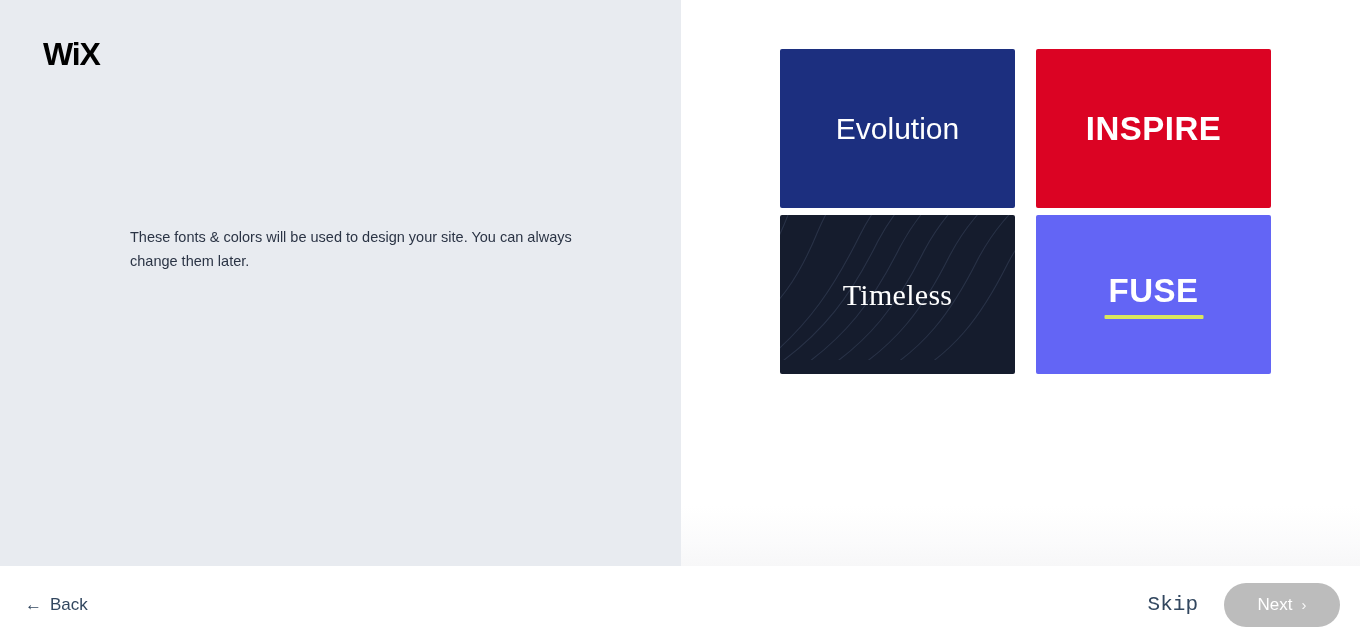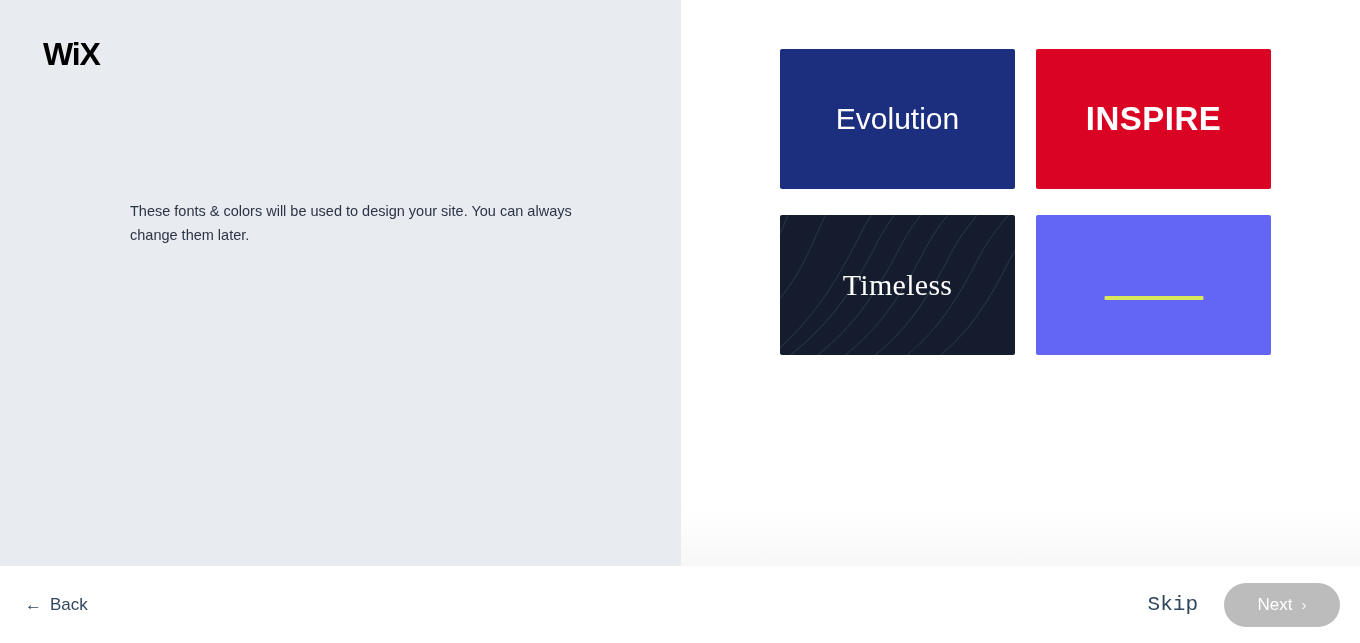--- a/index.html
+++ b/index.html
@@ -55,20 +55,21 @@
     font-family: "Liberation Sans", sans-serif;
     font-size: 45px;
     font-weight: 700;
     line-height: 1.18;
     letter-spacing: -0.8px;
     color: #0b1221;
     max-width: 400px;
   }
 
   .subcopy {
+    margin-top: 26px;
     font-family: "Liberation Sans", sans-serif;
     font-size: 14.5px;
     line-height: 1.65;
     color: #2b3445;
     max-width: 452px;
   }
 
   
   .right-panel {
     position: absolute;
@@ -87,21 +88,21 @@
     display: grid;
     grid-template-columns: 235px 235px;
     grid-template-rows: 145px 145px 145px;
     column-gap: 21px;
     row-gap: 21px;
   }
 
   .theme-card {
     position: relative;
     width: 235px;
-    height: 140px;
+    height: 159px;
     border-radius: 2px;
     display: flex;
     align-items: center;
     justify-content: center;
     overflow: hidden;
     cursor: pointer;
     user-select: none;
   }
 
   .theme-card .label {
@@ -295,20 +296,21 @@
             <path d="M88,166 C144,136 172,96 198,44 C214,14 230,-2 250,-22"></path>
             <path d="M118,168 C174,140 202,100 228,48 C244,18 260,2 280,-18"></path>
             <path d="M-40,120 C0,92 20,60 38,16 C50,-12 62,-28 78,-48"></path>
             <path d="M-55,88 C-22,64 -6,36 8,0"></path>
           </g>
         </svg>
         <span class="label" style="color: rgb(255, 255, 255);">Timeless</span>
       </div>
 
       <div class="theme-card card-fuse" style="background: rgb(99, 101, 245);">
+        <span class="label" style="color: rgb(255, 255, 255);">FUSE</span>
         <span class="underline-bar" style="background: rgb(217, 230, 92);"></span>
       </div>
 
 
     </div>
   </div>
 
   <div class="scroll-fade"></div>
 
   <div class="footer">

